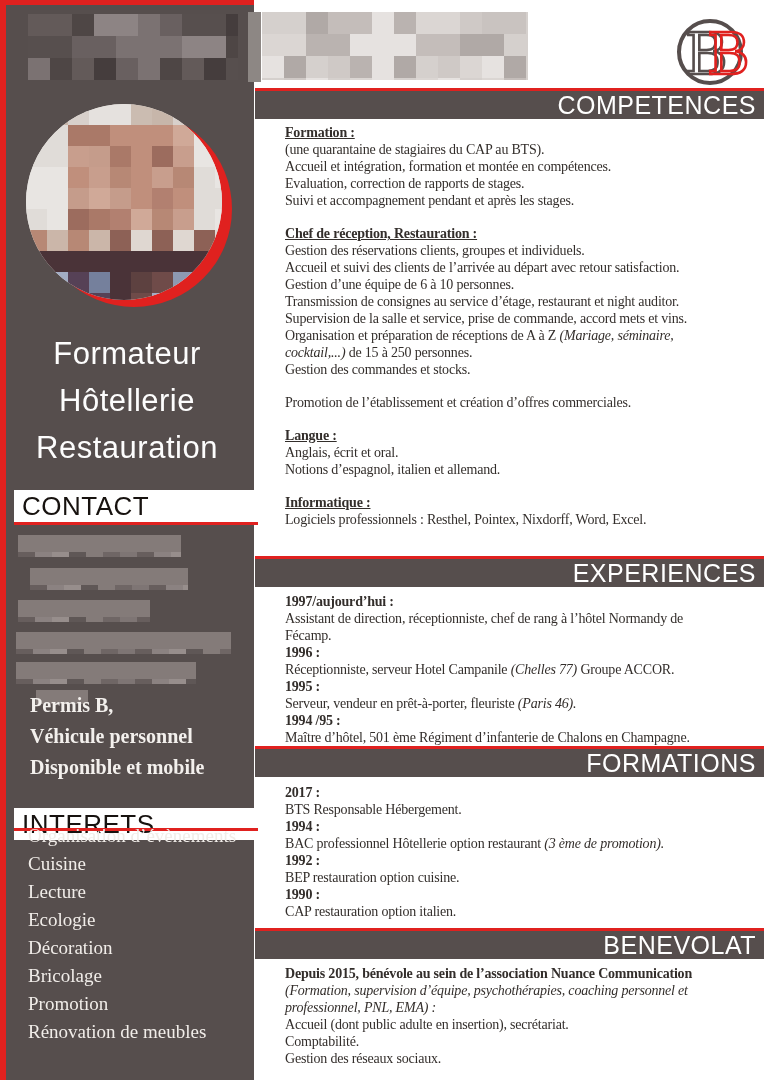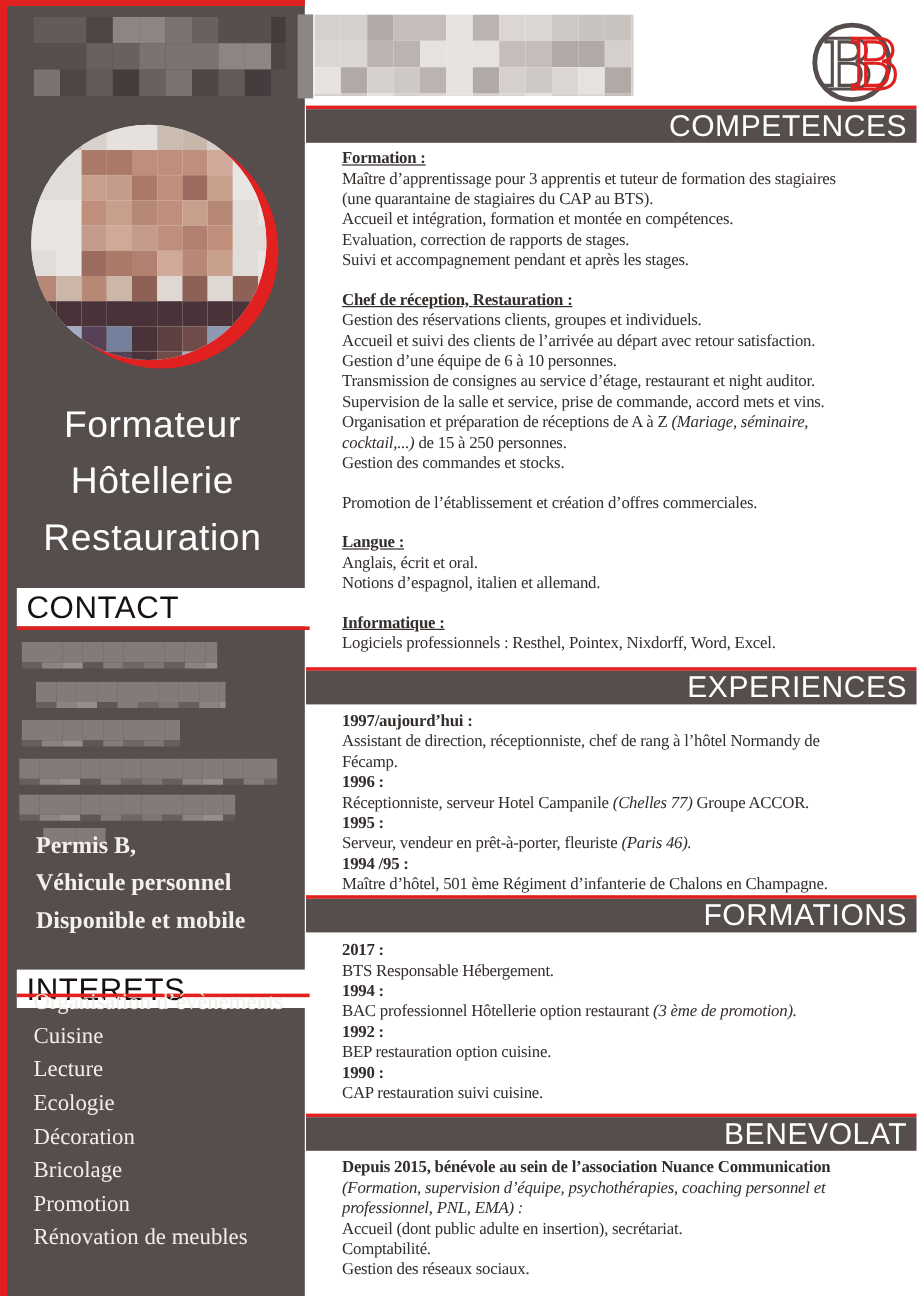--- a/index.html
+++ b/index.html
@@ -399,21 +399,20 @@
       <div>Promotion</div>
       <div>Rénovation de meubles</div>
     </div>
 
   <div>
       <div class="redline" style="top: 88px;"></div>
       <div class="banner" style="top: 91px;"><span>COMPETENCES</span></div>
       <div class="sec-content" style="top: 124px;">
         <div class="group">
           <div class="gtitle">Formation :</div>
-          <div class="line"><span>Maître d’apprentissage pour 3 apprentis et tuteur de formation des stagiaires</span></div>
           <div class="line"><span>(une quarantaine de stagiaires du CAP au BTS).</span></div>
           <div class="line"><span>Accueil et intégration, formation et montée en compétences.</span></div>
           <div class="line"><span>Evaluation, correction de rapports de stages.</span></div>
           <div class="line"><span>Suivi et accompagnement pendant et après les stages.</span></div>
         </div>
         <div class="group">
           <div class="gtitle">Chef de réception, Restauration :</div>
           <div class="line"><span>Gestion des réservations clients, groupes et individuels.</span></div>
           <div class="line"><span>Accueil et suivi des clients de l’arrivée au départ avec retour satisfaction.</span></div>
           <div class="line"><span>Gestion d’une équipe de 6 à 10 personnes.</span></div>
@@ -455,21 +454,21 @@
       <div class="banner" style="top: 749px;"><span>FORMATIONS</span></div>
       <div class="sec-content" style="top: 784px;">
         <div class="group">
           <div class="line"><span class="bd">2017 :</span></div>
           <div class="line"><span>BTS Responsable Hébergement.</span></div>
           <div class="line"><span class="bd">1994 :</span></div>
           <div class="line"><span>BAC professionnel Hôtellerie option restaurant </span><span class="it">(3 ème de promotion).</span></div>
           <div class="line"><span class="bd">1992 :</span></div>
           <div class="line"><span>BEP restauration option cuisine.</span></div>
           <div class="line"><span class="bd">1990 :</span></div>
-          <div class="line"><span>CAP restauration suivi cuisine.</span></div>
+          <div class="line"><span>CAP restauration option italien.</span></div>
         </div>
       </div>
       <div class="redline" style="top: 928px;"></div>
       <div class="banner" style="top: 931px;"><span>BENEVOLAT</span></div>
       <div class="sec-content" style="top: 965px;">
         <div class="group">
           <div class="line"><span class="bd">Depuis 2015, bénévole au sein de l’association Nuance Communication</span></div>
           <div class="line"><span class="it">(Formation, supervision d’équipe, psychothérapies, coaching personnel et</span></div>
           <div class="line"><span class="it">professionnel, PNL, EMA) :</span></div>
           <div class="line"><span>Accueil (dont public adulte en insertion), secrétariat.</span></div>

